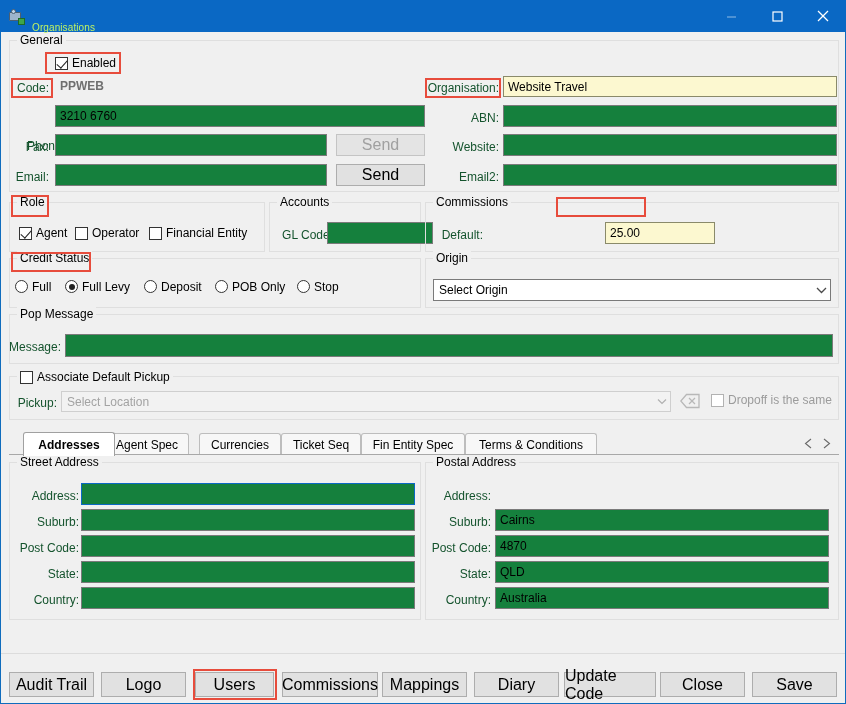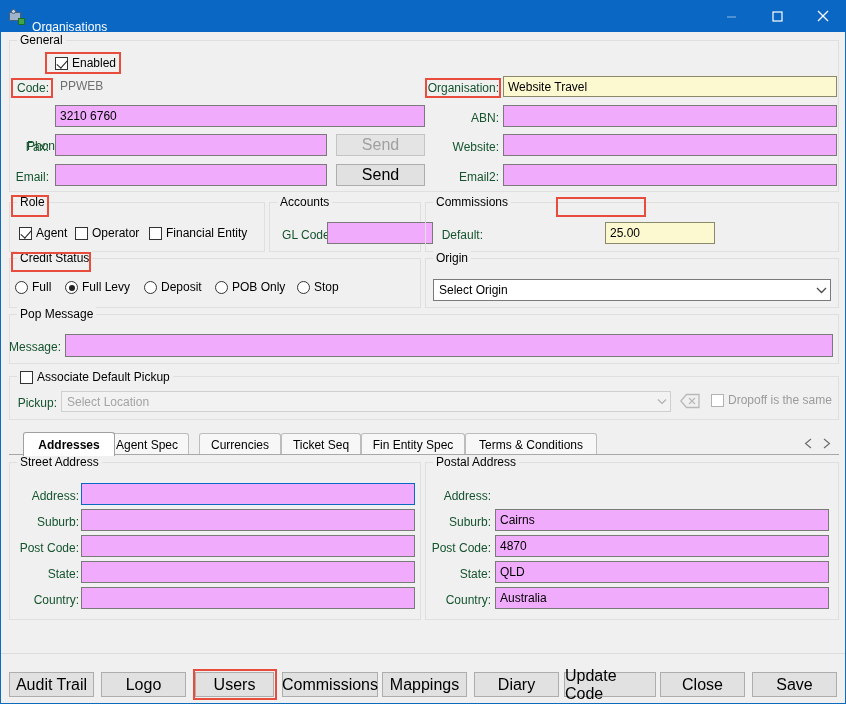--- a/index.html
+++ b/index.html
@@ -35,21 +35,21 @@
   }
   .ti-head {
     position: absolute; left: 3px; top: 1px; width: 5px; height: 5px;
     background: #c3d4e5; border: 1px solid #4a5f73; border-radius: 50%;
   }
   .ti-badge {
     position: absolute; right: 0px; bottom: 0px; width: 7px; height: 7px;
     background: #3ea64a; border: 1px solid #1d6b27;
   }
   #title-text {
-    color: #ffffff; font-size: 12px; letter-spacing: .1px; margin-top: 22px;
+    color: #bef264; font-size: 10px; letter-spacing: .1px; margin-top: 22px;
   }
   #win-buttons { margin-left: auto; display: flex; height: 32px; }
   .win-btn {
     width: 46px; height: 32px; display: flex; align-items: center;
     justify-content: center; color: #ffffff;
   }
   .win-btn svg { display: block; }
   .wb-min { opacity: .55; }
   
   .group {
@@ -61,30 +61,30 @@
   .group > .glabel {
     position: absolute; top: -8px; left: 7px;
     background: #f0f0f0; padding: 0 3px;
     font-size: 12px; color: #000; white-space: nowrap;
   }
   .lbl {
     position: absolute; font-size: 12px; color: #14532d;
     white-space: nowrap; text-align: right;
   }
   .tbox {
-    position: absolute; background: #f0abfc;
+    position: absolute; background: #15803d;
     border: 1px solid #7a7a7a;
     font-size: 12px; color: #000;
     padding: 0 0 0 4px;
     display: flex; align-items: center;
     font-family: "Liberation Sans", sans-serif;
   }
   .tbox.yellow { background: #fcf8d0; border-color: #8a8a6a; }
   .tbox.focus  { border: 1px solid #0a68c4; }
-  .tbox.flat   { background: #f0f0f0; border: none; color: #707070; }
+  .tbox.flat   { background: #f0f0f0; border: none; color: #707070; font-weight: bold; }
   .btn {
     position: absolute; background: #e1e1e1; border: 1px solid #adadad;
     font-size: 16px; color: #000; display: flex; align-items: center;
     justify-content: center; font-family: "Liberation Sans", sans-serif;
     cursor: default;
   }
   .btn.disabled { color: #a0a0a0; background: #e4e4e4; border-color: #c4c4c4; }
   .combo {
     position: absolute; background: #ffffff; border: 1px solid #7a7a7a;
     display: flex; align-items: center; font-size: 12px;
@@ -103,21 +103,21 @@
     width: 13px; height: 13px; border: 1px solid #333; background: #fff;
     margin-right: 4px; position: relative; flex: none;
   }
   .chk.dim .box { border-color: #b2b2b2; }
   .chk.dim { color: #9b9b9b; }
   .chk .box.checked::after {
     content: ""; position: absolute; left: 3px; top: 0px;
     width: 5px; height: 9px; border: solid #222; border-width: 0 1.6px 1.6px 0;
     transform: rotate(42deg);
   }
-  .rad { position: absolute; display: flex; align-items: flex-end; white-space: nowrap; font-size: 12px; }
+  .rad { position: absolute; display: flex; align-items: flex-start; white-space: nowrap; font-size: 12px; }
   .rad .circ {
     width: 13px; height: 13px; border: 1px solid #333; border-radius: 50%;
     background: #fff; margin-right: 4px; position: relative; flex: none;
   }
   .rad .circ.sel::after {
     content: ""; position: absolute; left: 2.5px; top: 2.5px;
     width: 6px; height: 6px; border-radius: 50%; background: #222;
   }
   
   .hl {

